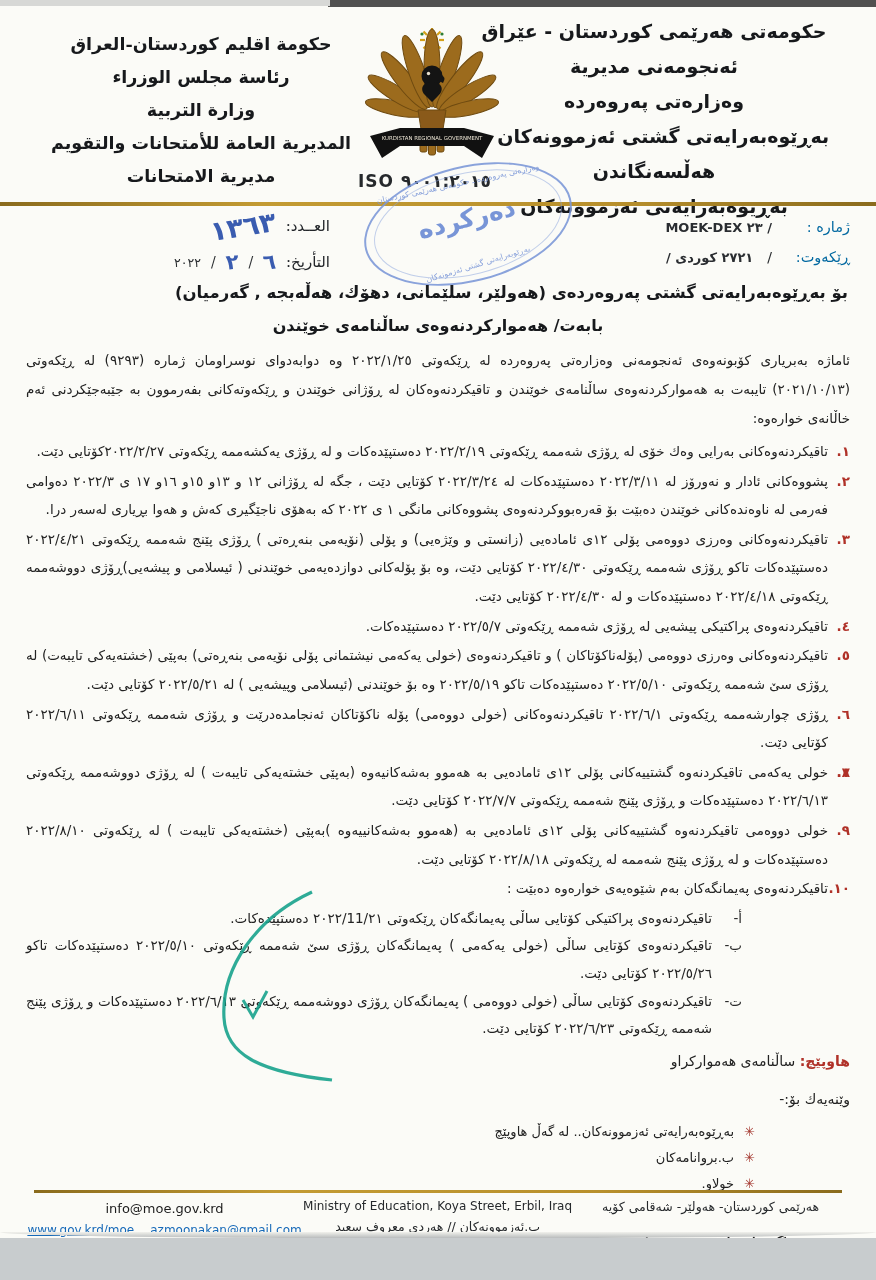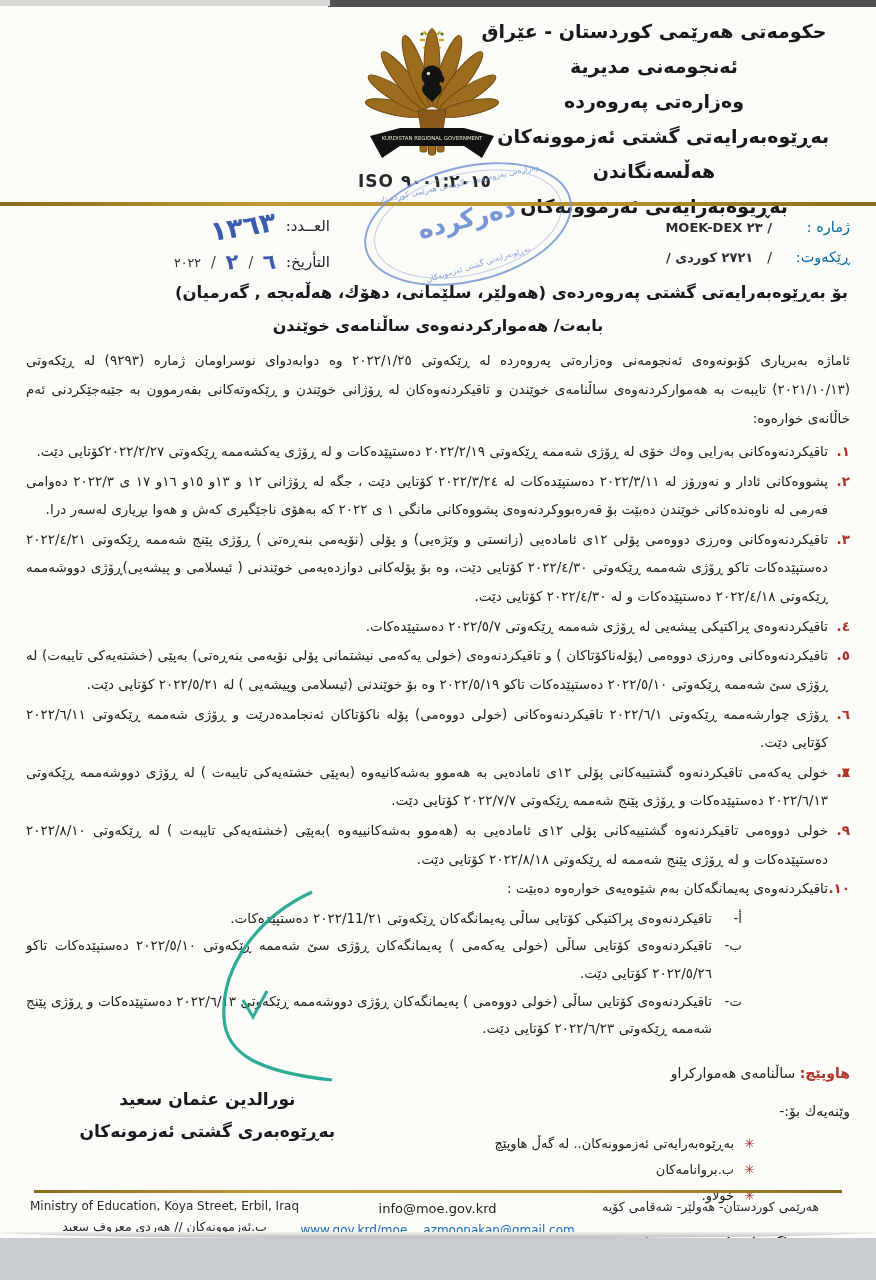--- a/index.html
+++ b/index.html
@@ -49,21 +49,21 @@
   .intro{line-height:2.15;margin:0 0 4px 0;}
   .item{position:relative;padding-right:22px;line-height:2.12;margin-bottom:1px;}
   .item .num{position:absolute;right:0;top:0;color:#b03128;font-weight:bold;}
   .subitems{padding-right:108px;margin-top:2px;}
   .subitem{position:relative;padding-right:30px;line-height:2.05;}
   .subitem .sub-num{position:absolute;right:0;top:0;color:#2a2a2a;}
 
   .tail{display:flex;direction:rtl;margin-top:6px;}
   .tail-right{width:56%;}
   .tail-left{width:44%;text-align:center;}
-  .attach{font-size:14px;margin-top:16px;}
+  .attach{font-size:14px;margin-top:4px;}
   .attach .red{color:#b03128;font-weight:bold;}
   .copies-title{font-size:14px;margin-top:22px;}
   .copies{margin-top:12px;padding-right:95px;font-size:13px;line-height:2.0;}
   .copy-row{display:flex;gap:10px;align-items:baseline;}
   .copy-bullet{color:#a2332b;font-size:13px;}
   .signature{margin-top:34px;font-weight:bold;font-size:17px;line-height:32px;color:#17191c;}
 
   
   .footer{position:absolute;top:1199px;left:28px;right:28px;display:flex;direction:ltr;}
   .f-col{width:33.3%;text-align:center;}
@@ -84,20 +84,27 @@
   <div class="scan-top-left"></div>
 
   <div class="hdr-right">
     <div>حكومەتى هەرێمى كوردستان - عێراق</div>
     <div>ئەنجومەنى مديرية</div>
     <div>وەزارەتى پەروەردە</div>
     <div>بەڕێوەبەرايەتى گشتى ئەزموونەكان و هەڵسەنگاندن</div>
     <div>بەڕێوەبەرايەتى ئەزموونەكان</div>
   </div>
 
+  <div class="hdr-left">
+    <div>حكومة اقليم كوردستان-العراق</div>
+    <div>رئاسة مجلس الوزراء</div>
+    <div>وزارة التربية</div>
+    <div>المديرية العامة للأمتحانات والتقويم</div>
+    <div>مديرية الامتحانات</div>
+  </div>
 
   <svg class="emblem" viewBox="0 0 164 148">
     <g>
       <circle cx="82" cy="16" r="6" fill="#d4a017"></circle>
       <circle cx="82" cy="16" r="2.6" fill="#b23a2a"></circle>
       <g stroke="#d4a017" stroke-width="2.2">
         <line x1="82" y1="4" x2="82" y2="9"></line>
           <line x1="82" y1="23" x2="82" y2="28"></line>
         <line x1="70" y1="16" x2="75" y2="16"></line>
           <line x1="89" y1="16" x2="94" y2="16"></line>
@@ -216,49 +223,43 @@
           <div class="copy-row">
               <span class="copy-bullet">✳</span>
               <span>ب.بروانامەكان</span>
             </div>
           <div class="copy-row">
               <span class="copy-bullet">✳</span>
               <span>خولاو.</span>
             </div>
         </div>
       </div>
-      <div class="tail-left">
-        <div class="signature">
-          <div>نورالدين عثمان سعيد</div>
-          <div>بەڕێوەبەرى گشتى ئەزمونەكان</div>
-        </div>
-      </div>
     </div>
   </div>
 
   <svg class="overlay-svg" width="876" height="1280" viewBox="0 0 876 1280">
     <path d="M312 892 C 256 918, 221 968, 224 1018 C 226 1054, 258 1072, 332 1080" fill="none" stroke="#17a28c" stroke-width="3.2" opacity="0.9"></path>
     <path d="M243 1000 l 10 17 l 14 -26" fill="none" stroke="#17a28c" stroke-width="3" opacity="0.9"></path>
   </svg>
 
   <div class="gold-rule rule-footer"></div>
 
   <div class="footer">
-    <div class="f-col">
-      <div class="f-en">Ministry of Education, Koya Street, Erbil,  Iraq</div>
-      <div class="f-rtl" style="margin-top:6px;">ب.ئەزموونەكان // هەردى معروف سعيد</div>
-    </div>
     <div class="f-col">
       <div class="f-mail">info@moe.gov.krd</div>
       <div class="f-links">
         <a href="#">www.gov.krd/moe</a>
         <a href="#">azmoonakan@gmail.com</a>
       </div>
     </div>
     <div class="f-col">
+      <div class="f-en">Ministry of Education, Koya Street, Erbil,  Iraq</div>
+      <div class="f-rtl" style="margin-top:6px;">ب.ئەزموونەكان // هەردى معروف سعيد</div>
+    </div>
+    <div class="f-col">
       <div class="f-rtl">هەرێمى كوردستان- هەولێر- شەقامى كۆيە</div>
       <div class="f-name">گۆران احمد رسول</div>
     </div>
   </div>
 
   <div class="bottom-shadow"></div>
   <div class="bottom-band"></div>
 </div>
 
 </body></html>

